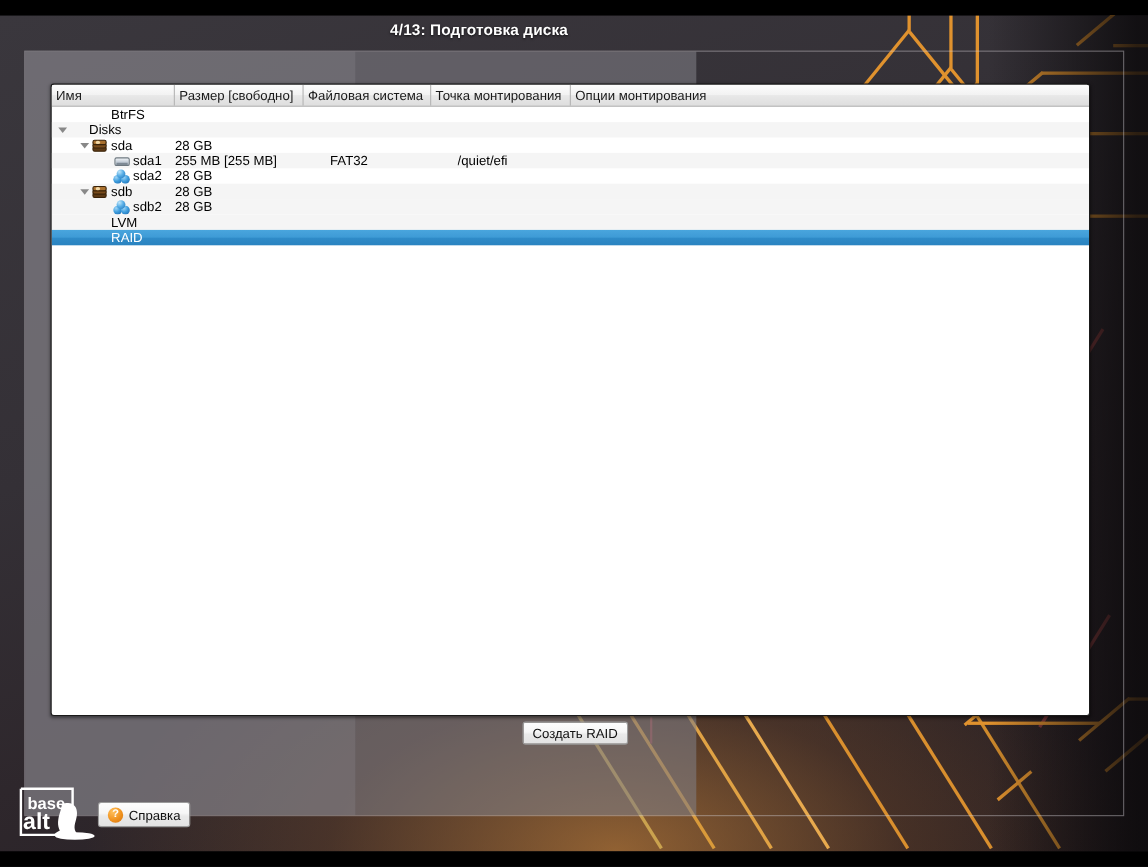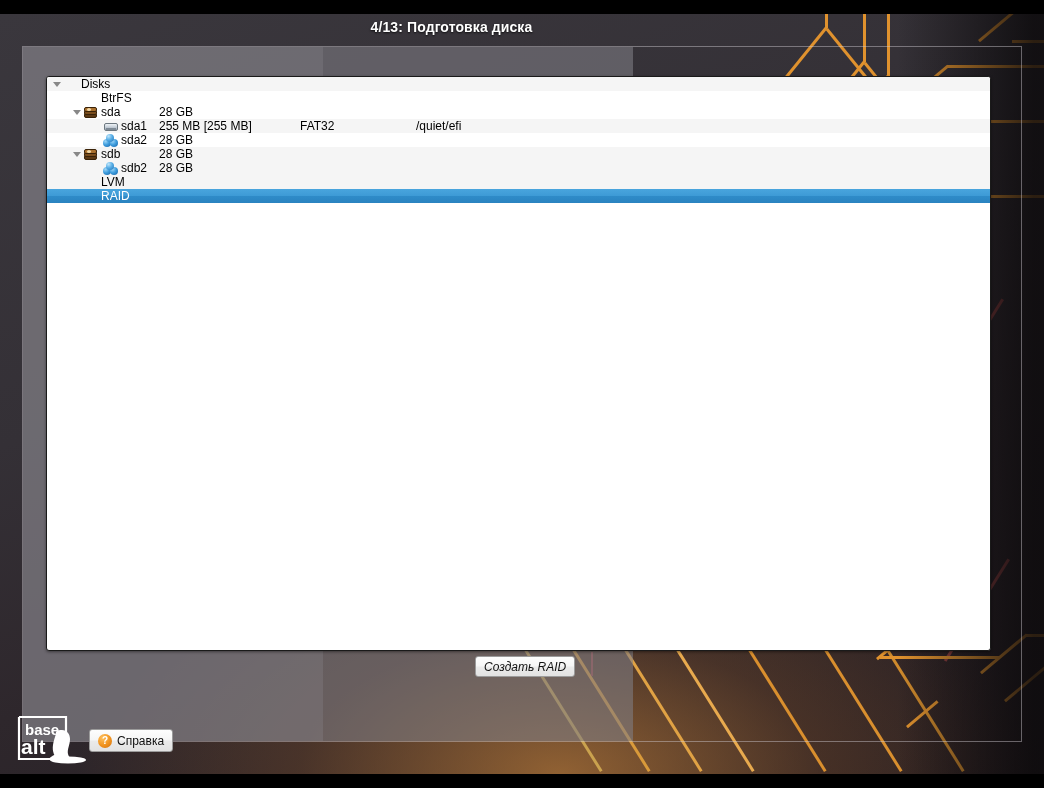--- a/index.html
+++ b/index.html
@@ -56,21 +56,21 @@
   .work-panel2 {
     position: absolute;
     left: 23px; top: 47px;
     width: 300px; height: 694px;
     background: rgba(138,136,142,0.30);
   }
 
   
   .titlebar {
     position: absolute;
-    left: 16px; top: 14px; width: 871px; height: 26px;
+    left: 0; top: 14px; width: 871px; height: 26px;
     display: flex; align-items: center; justify-content: center;
     z-index: 6;
   }
   .titlebar .t {
     color: #ffffff;
     font-size: 14px;
     font-weight: bold;
     text-shadow: 0 1px 2px rgba(0,0,0,.75);
     letter-spacing: .1px;
   }
@@ -175,21 +175,20 @@
     border-radius: 3px;
     padding: 0 8px;
     height: 21px;
     white-space: nowrap;
     cursor: pointer;
   }
   .create-raid {
     position: absolute;
     left: 475px; top: 656px;
     z-index: 6;
-    font-style: italic;
   }
 
   
   .logo {
     position: absolute; left: 16px; top: 714px;
     width: 72px; height: 52px; z-index: 6;
   }
   .help-btn {
     position: absolute; left: 89px; top: 729px; height: 23px; z-index: 6;
   }
@@ -268,43 +267,60 @@
 
   <div class="work-panel"></div>
   <div class="work-panel2"></div>
   <div class="frame-line"></div>
 
   <div class="titlebar">
     <span class="t">4/13: Подготовка диска</span>
   </div>
 
   <div class="listpanel">
+    <div class="hdr" id="hdr">
+        <div class="cell" style="width: 112px;">
+          <span>Имя</span>
+        </div>
+        <div class="cell" style="width: 117px;">
+          <span>Размер [свободно]</span>
+        </div>
+        <div class="cell" style="width: 116px;">
+          <span>Файловая система</span>
+        </div>
+        <div class="cell" style="width: 127px;">
+          <span>Точка монтирования</span>
+        </div>
+        <div class="cell last">
+          <span>Опции монтирования</span>
+        </div>
+      </div>
     <div class="rows" id="rows">
+        <div class="row">
+          <div class="c-name">
+            <span class="indent" style="width: 23px;"></span>
+            <span class="tri empty">
+              <i></i>
+            </span>
+            <span class="ico"></span>
+            <span>BtrFS</span>
+          </div>
+          <div class="c-size"></div>
+          <div class="c-fs"></div>
+          <div class="c-mp"></div>
+          <div class="c-opt"></div>
+        </div>
         <div class="row alt">
           <div class="c-name">
             <span class="indent" style="width: 3px;"></span>
             <span class="tri">
               <i></i>
             </span>
             <span class="ico"></span>
             <span>Disks</span>
-          </div>
-          <div class="c-size"></div>
-          <div class="c-fs"></div>
-          <div class="c-mp"></div>
-          <div class="c-opt"></div>
-        </div>
-        <div class="row">
-          <div class="c-name">
-            <span class="indent" style="width: 23px;"></span>
-            <span class="tri empty">
-              <i></i>
-            </span>
-            <span class="ico"></span>
-            <span>BtrFS</span>
           </div>
           <div class="c-size"></div>
           <div class="c-fs"></div>
           <div class="c-mp"></div>
           <div class="c-opt"></div>
         </div>
         <div class="row">
           <div class="c-name">
             <span class="indent" style="width: 23px;"></span>
             <span class="tri">

